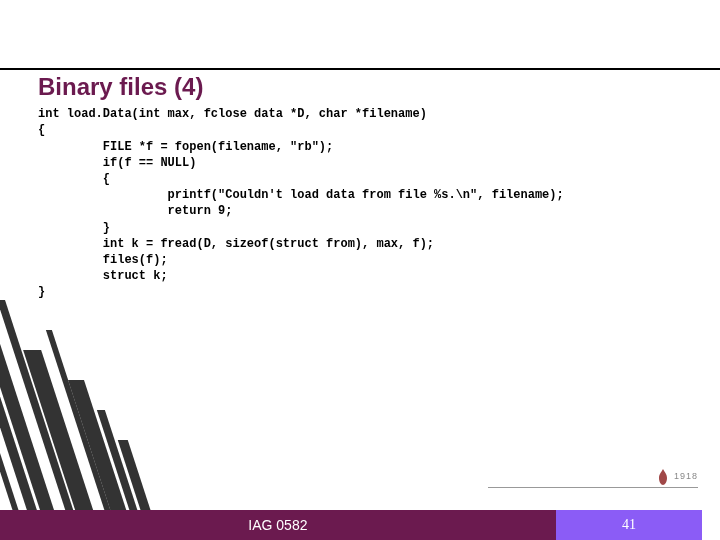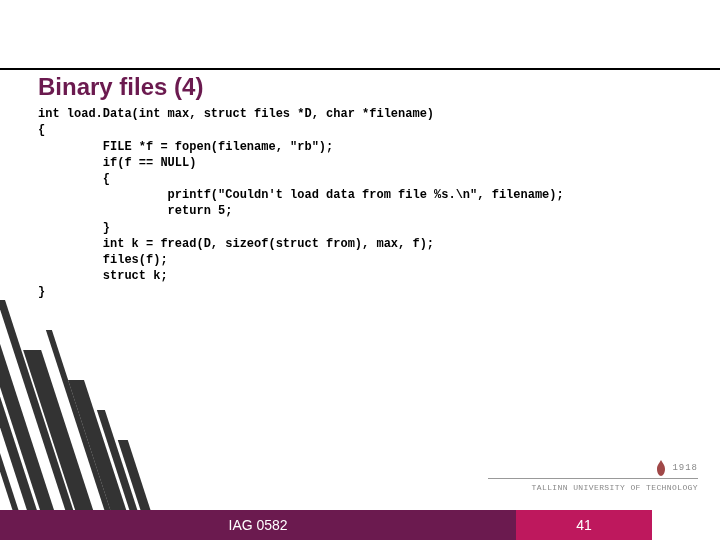--- a/index.html
+++ b/index.html
@@ -49,48 +49,48 @@
   }
   .stripe {
     position: absolute;
     background: #333;
     transform: skewX(18deg);
   }
   .footer-bar {
     position: absolute;
     bottom: 0;
     left: 0;
-    width: 652px;
+    width: 702px;
     height: 30px;
     display: flex;
   }
   .footer-left {
     width: 570px;
     background: #6b1a4f;
     color: #fff;
     display: flex;
     align-items: center;
     justify-content: center;
     font-size: 14px;
   }
   .footer-right {
     width: 150px;
-    background: #be185d;
+    background: #8b5cf6;
     color: #fff;
     display: flex;
     align-items: center;
     justify-content: center;
     font-size: 14px;
+    font-family: Liberation Serif, serif;
   }
   .logo-block {
     position: absolute;
     right: 22px;
     bottom: 48px;
     text-align: right;
-    font-family: Liberation Mono, monospace;
   }
   .logo-year {
     font-size: 9px;
     color: #888;
     letter-spacing: 1px;
   }
   .logo-line {
     width: 210px;
     height: 1px;
     background: #999;
@@ -113,27 +113,27 @@
     margin-right: 4px;
   }
 </style>
 </head>
 <body>
 
 <h1 class="title">Binary files (4)</h1>
 <div class="title-underline"></div>
 
 <div class="code-block">
-<span>int load.Data(int max, struct files *D, char *filename)</span>
+<span>int load.Data(int max, fclose data *D, char *filename)</span>
 <span>{</span>
 <span>         FILE *f = fopen(filename, "rb");</span>
 <span>         if(f == NULL)</span>
 <span>         {</span>
 <span>                  printf("Couldn't load data from file %s.\n", filename);</span>
-<span>                  return 5;</span>
+<span>                  return 9;</span>
 <span>         }</span>
 <span>         int k = fread(D, sizeof(struct from), max, f);</span>
 <span>         files(f);</span>
 <span>         struct k;</span>
 <span>}</span>
 </div>
 
 <div class="bg-graphic">
   <div class="stripe" style="left:0px; top:0px; width:6px; height:260px;"></div>
   <div class="stripe" style="left:16px; top:10px; width:10px; height:250px;"></div>
@@ -146,19 +146,18 @@
   <div class="stripe" style="left:154px; top:160px; width:10px; height:100px;"></div>
 </div>
 
 <div class="logo-block">
   <div class="logo-year">
     <svg class="logo-icon" width="14" height="16" viewBox="0 0 14 16">
       <path d="M7 0 C5 4 3 5 3 9 C3 13 5 16 7 16 C9 16 11 13 11 9 C11 5 9 4 7 0 Z" fill="#a04848"></path>
     </svg><span>1918</span>
   </div>
   <div class="logo-line"></div>
-  <div class="logo-sub">TALLINN UNIVERSITY OF TECHNOLOGY</div>
 </div>
 
 <div class="footer-bar">
   <div class="footer-left">IAG 0582</div>
   <div class="footer-right">41</div>
 </div>
 
 </body></html>

